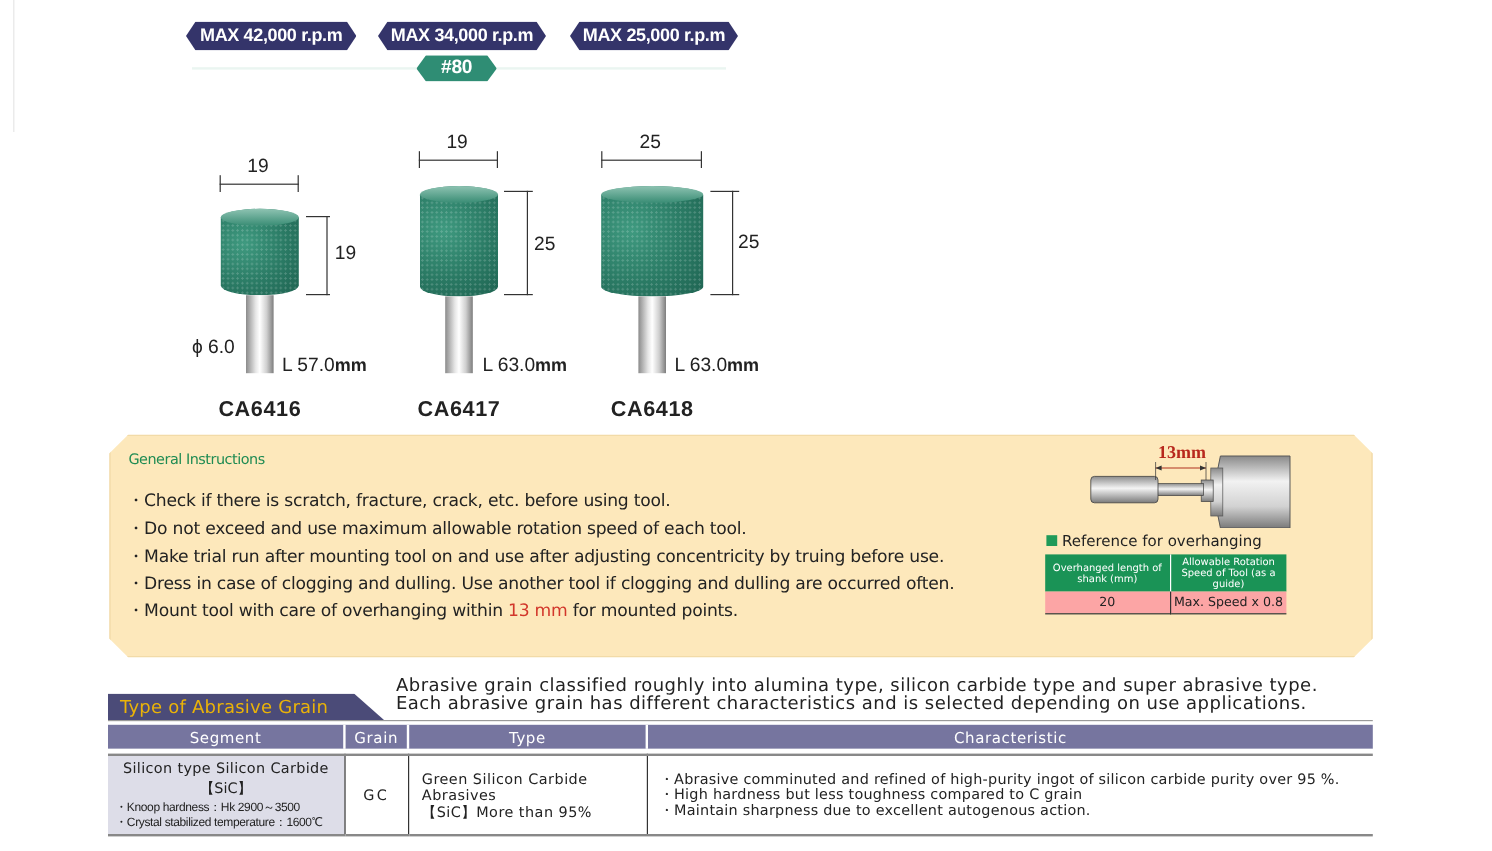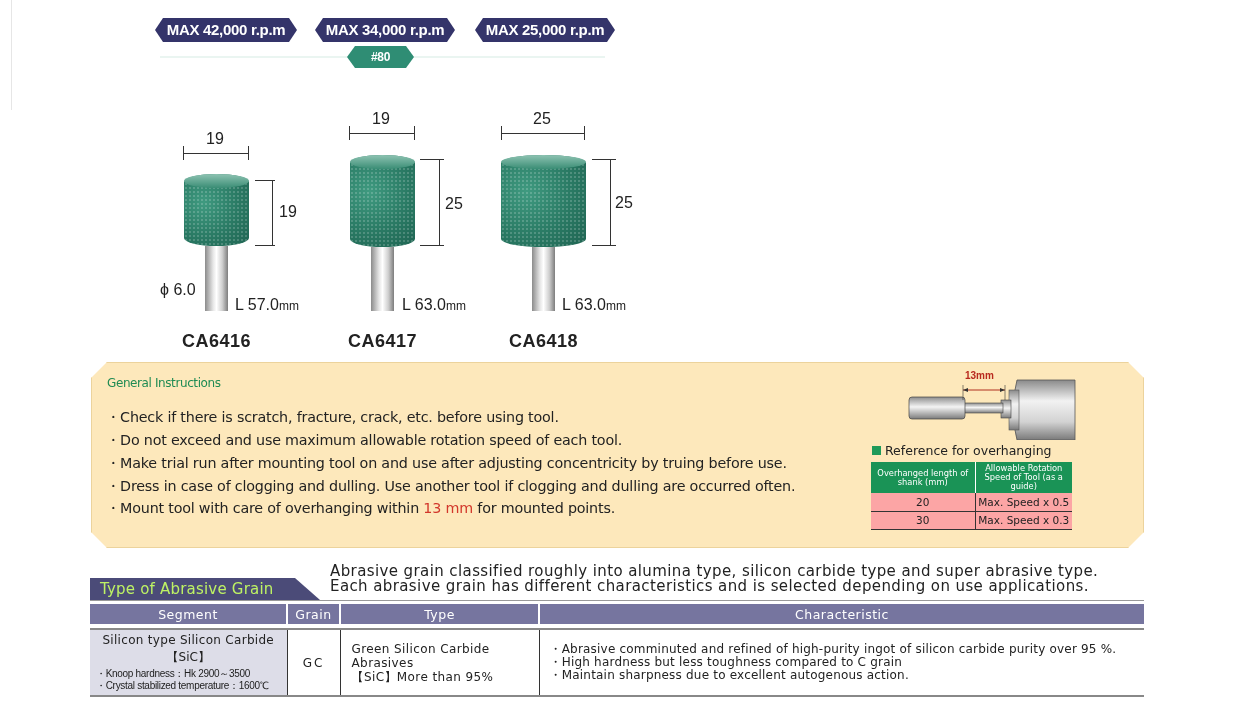--- a/index.html
+++ b/index.html
@@ -9,57 +9,57 @@
   .left-rule { position: absolute; left: 11px; top: 0; width: 1px; height: 110px; background: #e6e6e6; }
 
   
   .badge { position: absolute; height: 24px; background: #34346a; color: #fff;
     font-family: "Liberation Sans", sans-serif; font-weight: bold; font-size: 15px;
     line-height: 24px; text-align: center; letter-spacing: -0.3px;
     clip-path: polygon(8px 0, calc(100% - 8px) 0, 100% 50%, calc(100% - 8px) 100%, 8px 100%, 0 50%); }
   .badge.b1 { left: 155px; top: 18px; width: 142px; }
   .badge.b2 { left: 315px; top: 18px; width: 140px; }
   .badge.b3 { left: 475px; top: 18px; width: 140px; }
-  .badge.grit { left: 347px; top: 46px; width: 67px; height: 22px; line-height: 22px; background: #2f8d74; font-size: 12px; }
+  .badge.grit { left: 347px; top: 46px; width: 67px; height: 22px; line-height: 22px; background: #2f8d74; font-size: 16px; }
   .grit-line { position: absolute; left: 160px; top: 56px; width: 445px; height: 2px; background: #eaf5f1; }
   .dim-text { position: absolute; font-family: "Liberation Sans", sans-serif; font-size: 16px; color: #222; }
   .hline { position: absolute; height: 1px; background: #333; }
   .vline { position: absolute; width: 1px; background: #333; }
   .tick { position: absolute; background: #333; }
   .head { position: absolute; background: radial-gradient(circle at 30% 40%, #3f9a80 0%, #2a7a64 55%, #1f6452 100%);
     border-radius: 50% / 8px; }
   .head::after { content: ""; position: absolute; left: 0; right: 0; top: 0; height: 14px; border-radius: 50%;
     background: linear-gradient(#8ec3b2, #3a8d75); }
   .head .speck { position: absolute; inset: 0; border-radius: 50% / 8px;
     background-image: radial-gradient(rgba(255,255,255,0.18) 1px, transparent 1px);
     background-size: 4px 4px; }
   .shank { position: absolute; background: linear-gradient(90deg, #8b8b8b 0%, #e6e6e6 35%, #ffffff 50%, #cfcfcf 75%, #7d7d7d 100%); }
   .code { position: absolute; font-family: "Liberation Sans", sans-serif; font-weight: bold; font-size: 18px; color: #222; letter-spacing: 0.5px; }
   .len { position: absolute; font-family: "Liberation Sans", sans-serif; font-size: 16px; color: #222; }
-  .len small { font-size: 12px; }
+  .len small { font-size: 15px; font-weight: bold; }
 
   
   .panel { position: absolute; left: 91px; top: 362px; width: 1053px; height: 186px; background: #fde8bb;
     border: 1px solid #ecd39c;
     clip-path: polygon(16px 0, calc(100% - 16px) 0, 100% 16px, 100% calc(100% - 16px), calc(100% - 16px) 100%, 16px 100%, 0 calc(100% - 16px), 0 16px); }
   .panel-title { position: absolute; left: 107px; top: 376px; font-family: "DejaVu Sans", sans-serif; font-size: 12px; color: #1f8b53; letter-spacing: -0.4px; }
   .instr { position: absolute; left: 106px; font-size: 14.3px; color: #222; letter-spacing: -0.2px; white-space: nowrap; }
   .instr .red { color: #d2372b; }
 
   .diagram { position: absolute; left: 905px; top: 370px; width: 175px; height: 70px; }
   .ref-title { position: absolute; left: 872px; top: 443px; font-size: 12.5px; color: #222; white-space: nowrap; }
   .ref-title .sq { display: inline-block; width: 9px; height: 9px; background: #1f9a59; margin-right: 4px; vertical-align: 0; }
   table.ref { position: absolute; left: 871px; top: 462px; width: 201px; border-collapse: collapse; font-size: 10.5px; }
   table.ref th { background: #1a9356; color: #fff; font-weight: normal; font-size: 8.3px; line-height: 9px; padding: 2px 2px; border-right: 1px solid #fff; }
   table.ref th:last-child { border-right: none; }
   table.ref td { background: #fca5a5; text-align: center; height: 18px; border-bottom: 1px solid #333; border-right: 1px solid #333; color: #222; }
   table.ref td:last-child { border-right: none; }
 
   
-  .grain-tab { position: absolute; left: 90px; top: 578px; width: 230px; height: 22px; background: #4b4b78; color: #bef264;
+  .grain-tab { position: absolute; left: 90px; top: 578px; width: 230px; height: 22px; background: #4b4b78; color: #eab308;
     font-size: 15px; line-height: 22px; padding-left: 10px; letter-spacing: 0.2px;
     clip-path: polygon(0 0, 205px 0, 100% 100%, 0 100%); }
   .grain-desc { position: absolute; left: 330px; top: 564px; font-size: 15px; line-height: 15px; color: #222; letter-spacing: 0.4px; white-space: nowrap; }
   .grain-rule { position: absolute; left: 90px; top: 600px; width: 1054px; height: 1px; background: #999; }
   table.grain { position: absolute; left: 90px; top: 604px; width: 1054px; border-collapse: collapse; }
   table.grain th { background: #76759f; color: #fff; font-weight: normal; font-size: 12.5px; height: 20px; letter-spacing: 0.5px; border-right: 2px solid #fff; }
   table.grain th:last-child { border-right: none; }
   table.grain tr.sep td { height: 5px; background: #fff; border-bottom: 2px solid #888; padding: 0; }
   table.grain td.cell { font-size: 12px; color: #222; vertical-align: middle; border-right: 1px solid #333; border-bottom: 2px solid #888; }
   table.grain td.cell:last-child { border-right: none; }
@@ -160,38 +160,34 @@
   <rect x="104" y="20" width="10" height="40" fill="url(#chuckG)" stroke="#555" stroke-width="0.6"></rect>
   <rect x="96" y="30" width="10" height="18" fill="url(#pinG)" stroke="#444" stroke-width="0.6"></rect>
   <rect x="58" y="33" width="40" height="10" fill="url(#pinG)" stroke="#444" stroke-width="0.6"></rect>
   <rect x="4" y="27" width="56" height="22" rx="3" fill="url(#pinG)" stroke="#444" stroke-width="0.7"></rect>
   <line x1="58" y1="20" x2="100" y2="20" stroke="#b03020" stroke-width="1"></line>
   <line x1="58" y1="15" x2="58" y2="30" stroke="#333" stroke-width="0.6"></line>
   <line x1="100" y1="15" x2="100" y2="30" stroke="#333" stroke-width="0.6"></line>
   <polygon points="58,20 63,18 63,22" fill="#333"></polygon>
   <polygon points="100,20 95,18 95,22" fill="#333"></polygon>
 </svg>
-<div style="position:absolute;left:965px;top:370px;font-family:Liberation Sans, sans-serif;font-weight:bold;font-size:10px;color:#b8281d;">13mm</div>
+<div style="position:absolute;left:965px;top:370px;font-family:Liberation Serif, serif;font-weight:bold;font-size:15px;color:#b8281d;">13mm</div>
 
 <div class="ref-title"><span class="sq"></span><span>Reference for overhanging</span></div>
 <table class="ref">
   <thead>
     <tr>
       <th style="width:104px;">Overhanged length of shank (mm)</th>
       <th>Allowable Rotation Speed of Tool (as a guide)</th>
     </tr>
   </thead>
   <tbody>
     <tr>
       <td>20</td>
-      <td>Max. Speed x 0.5</td>
-    </tr>
-    <tr>
-      <td>30</td>
-      <td>Max. Speed x 0.3</td>
+      <td>Max. Speed x 0.8</td>
     </tr>
   </tbody>
 </table>
 
 <div class="grain-tab">Type of Abrasive Grain</div>
 <div class="grain-desc">
   <div>Abrasive grain classified roughly into alumina type, silicon carbide type and super abrasive type.</div>
   <div>Each abrasive grain has different characteristics and is selected depending on use applications.</div>
 </div>
 <div class="grain-rule"></div>

